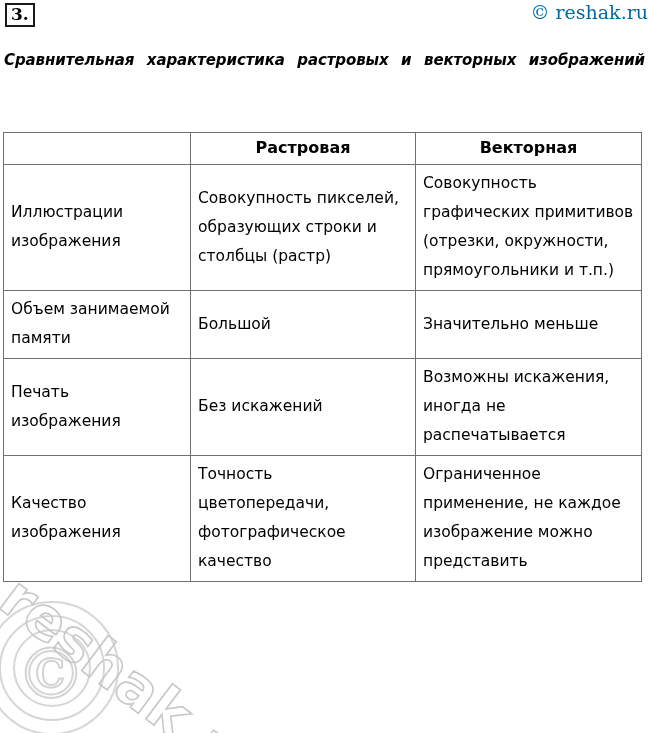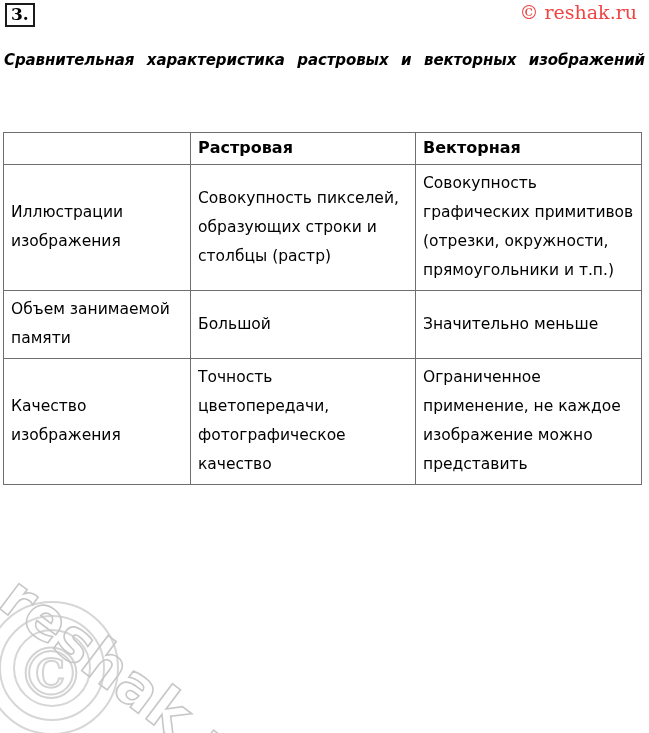--- a/index.html
+++ b/index.html
@@ -32,26 +32,26 @@
     padding: 0px 4px 1px 4px;
     font-family: "DejaVu Serif", "Liberation Serif", serif;
     font-size: 17px;
     font-weight: 700;
     line-height: 19px;
     color: #000;
     background: #fff;
   }
   .copyright {
     position: absolute;
-    right: 12px;
+    right: 1px;
     top: 1px;
     font-family: "DejaVu Serif", "Liberation Serif", serif;
     font-size: 19px;
     line-height: 22px;
-    color: #ef4444;
+    color: #0369a1;
     white-space: nowrap;
   }
 
   
   .title {
     position: absolute;
     left: 4px;
     top: 45px;
     width: 641px;
     font-family: "DejaVu Sans", "Liberation Sans", sans-serif;
@@ -85,21 +85,21 @@
     padding: 4px 7px 5px 7px;
     vertical-align: middle;
     font-size: 15.5px;
     line-height: 29px;
     font-weight: 400;
     text-align: left;
     color: #000;
     background: transparent;
   }
   .cmp-table th {
-    text-align: left;
+    text-align: center;
     font-weight: 700;
     font-size: 16px;
     line-height: 22px;
     padding-top: 4px;
     padding-bottom: 5px;
   }
   .col-feature { width: 187px; }
   .col-raster  { width: 225px; }
   .col-vector  { width: 226px; }
 
@@ -164,20 +164,25 @@
       <td>Иллюстрации изображения</td>
       <td>Совокупность пикселей, образующих строки и столбцы (растр)</td>
       <td>Совокупность графических примитивов (отрезки, окружности, прямоугольники и т.п.)</td>
     </tr>
     <tr>
       <td>Объем занимаемой памяти</td>
       <td>Большой</td>
       <td>Значительно меньше</td>
     </tr>
     <tr>
+      <td>Печать изображения</td>
+      <td>Без искажений</td>
+      <td>Возможны искажения, иногда не распечатывается</td>
+    </tr>
+    <tr>
       <td>Качество изображения</td>
       <td>Точность цветопередачи, фотографическое качество</td>
       <td>Ограниченное применение, не каждое изображение можно представить</td>
     </tr>
   </tbody>
 </table>
 
 <div class="watermark">
   <svg viewBox="0 0 270 185" width="270" height="185" xmlns="http://www.w3.org/2000/svg">
     <circle class="wm-ring" cx="60" cy="108" r="66"></circle>

